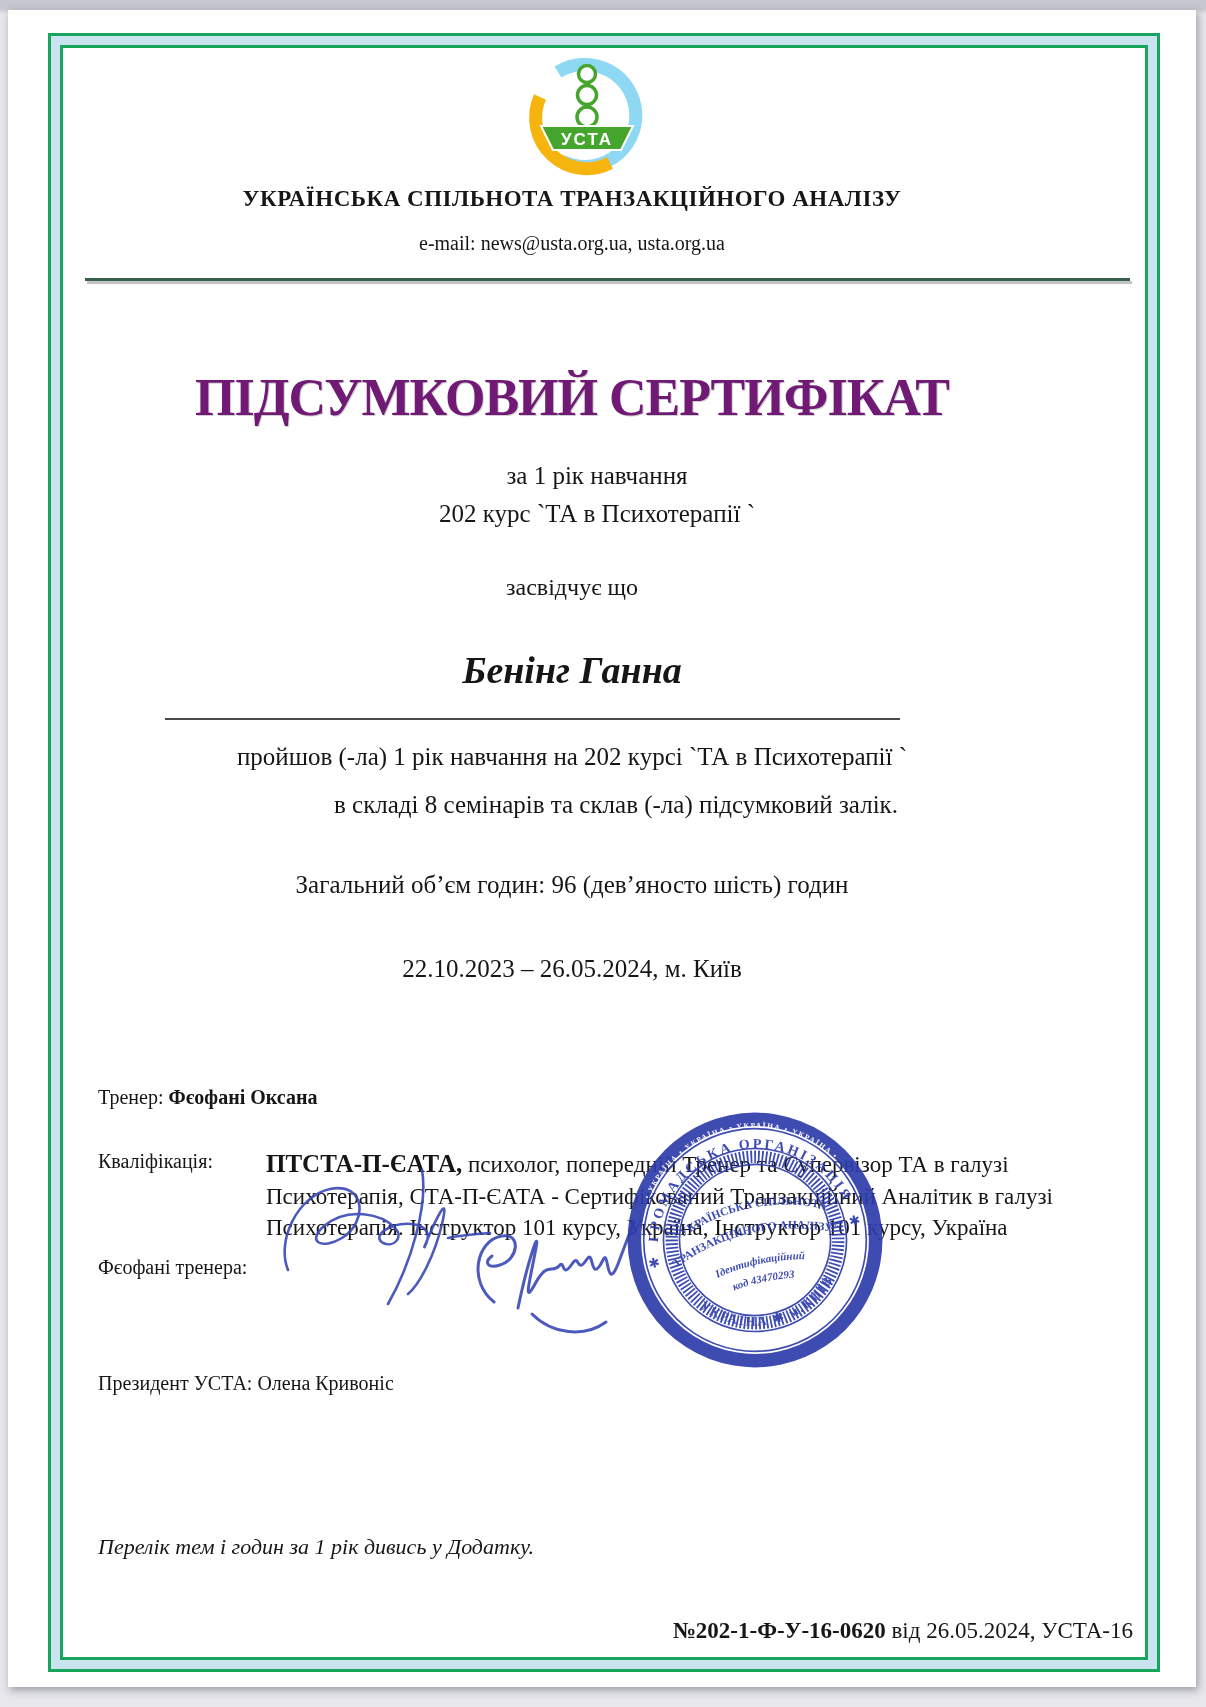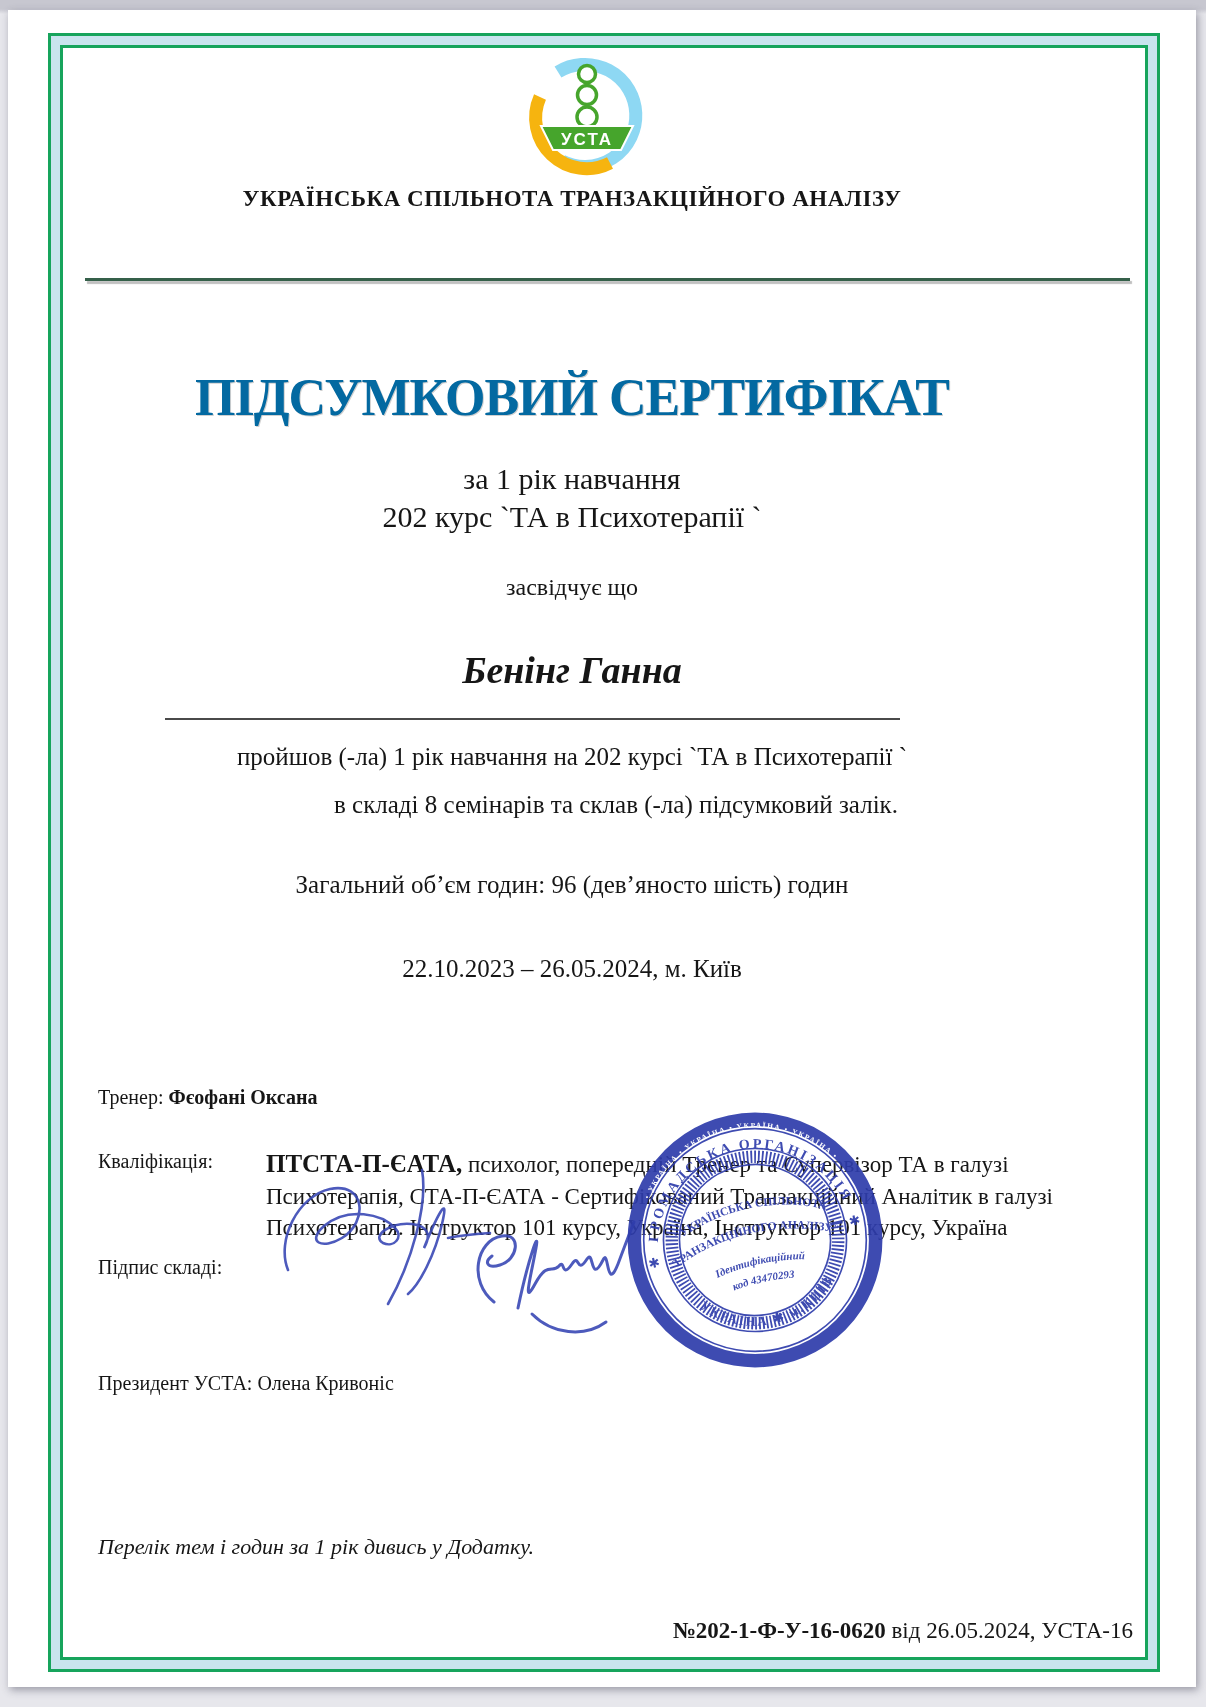--- a/index.html
+++ b/index.html
@@ -14,23 +14,23 @@
   }
   .frame-outer{position:absolute;left:40px;top:23px;width:1112px;height:1639px;
     border:3px solid #17a45c;box-sizing:border-box;}
   .frame-mid{position:absolute;inset:0;border:9px solid #c9e4ee;box-sizing:border-box;}
   .frame-inner{position:absolute;inset:0;border:3px solid #17a45c;box-sizing:border-box;}
   .abs{position:absolute;}
   .c{left:0;width:1128px;text-align:center;}
   .org-name{font-size:23px;font-weight:bold;letter-spacing:.5px;}
   .email{font-size:20px;}
   .hrule{height:3px;background:#35604a;box-shadow:2px 3px 1px rgba(140,140,140,.55);}
-  .cert-title{font-size:52px;font-weight:bold;color:#0369a1;letter-spacing:-1px;
+  .cert-title{font-size:52px;font-weight:bold;color:#701a75;letter-spacing:-1px;
     text-shadow:1px 1px 0 rgba(40,40,40,.22);}
-  .sub{font-size:30px;}
+  .sub{font-size:25px;margin-left:25px;}
   .small-center{font-size:24px;}
   .recipient{font-size:38px;font-weight:bold;font-style:italic;}
   .name-line{border-bottom:2px solid #4a4a4a;height:1px;}
   .bodyline{font-size:25px;}
   .left-text{font-size:20px;}
   .b{font-weight:bold;}
   .qual-block{font-size:23px;line-height:31.5px;width:830px;}
   .qual-bold{font-size:25px;font-weight:bold;}
   .foot{font-size:22px;font-style:italic;}
   .certnum{font-size:23px;text-align:right;}
@@ -54,20 +54,21 @@
     <svg width="130" height="128" viewBox="0 0 130 128">
       <path d="M 36 17 A 51 51 0 1 1 40 106" fill="none" stroke="#8ed8f3" stroke-width="13"></path>
       <path d="M 18 42 A 51 51 0 0 0 88 108" fill="none" stroke="#f6b40f" stroke-width="13"></path>
       <circle cx="65" cy="19" r="8.5" fill="#fff" stroke="#46a52c" stroke-width="3.5"></circle>
       <circle cx="65" cy="40" r="9.5" fill="#fff" stroke="#46a52c" stroke-width="3.5"></circle>
       <circle cx="65" cy="62" r="10" fill="#fff" stroke="#46a52c" stroke-width="3.5"></circle>
       <path d="M 19 71 L 111 71 L 99 95 L 31 95 Z" fill="#46a52c" stroke="#ffffff" stroke-width="2"></path>
       <text x="65" y="90" text-anchor="middle" font-size="17" font-weight="bold" letter-spacing="2" fill="#ffffff" style="font-family:'Liberation Sans',sans-serif">УСТА</text>
     </svg>
   </div>
+  <div class="abs c email" style="top:222px;">e-mail: news@usta.org.ua, usta.org.ua</div>
   <div class="abs hrule" style="left:77px;top:268px;width:1045px;"></div>
 
   <div class="abs c cert-title" style="top:358px;">ПІДСУМКОВИЙ СЕРТИФІКАТ</div>
   <div class="abs c sub" style="top:452px;">за 1 рік навчання</div>
   <div class="abs c sub" style="top:490px;">202 курс `ТА в Психотерапії `</div>
   <div class="abs c small-center" style="top:564px;">засвідчує що</div>
 
   <div class="abs c recipient" style="top:638px;">Бенінг Ганна</div>
   <div class="abs name-line" style="left:157px;top:707px;width:735px;"></div>
 
@@ -81,21 +82,21 @@
     <span class="b">Фєофані Оксана</span>
   </div>
 
   <div class="abs left-text" style="left:90px;top:1140px;">Кваліфікація:</div>
   <div class="abs qual-block" style="left:258px;top:1138px;">
     <div><span class="qual-bold">ПТСТА-П-ЄАТА,</span><span> психолог, попередній Тренер та  Супервізор ТА в галузі</span></div>
     <div>Психотерапія, СТА-П-ЄАТА - Сертифікований Транзакційний Аналітик в галузі</div>
     <div>Психотерапія. Інструктор 101 курсу, Україна, Інструктор 101 курсу, Україна</div>
   </div>
 
-  <div class="abs left-text" style="left:90px;top:1246px;">Підпис складі:</div>
+  <div class="abs left-text" style="left:90px;top:1246px;">Фєофані тренера:</div>
 
   <div class="abs" style="left:262px;top:1142px;width:240px;height:165px;">
     <svg width="240" height="165" viewBox="0 0 240 165">
       <g fill="none" stroke="#3a49b5" stroke-width="2.6" stroke-linecap="round" opacity=".9">
         <path d="M18 118 C 6 88, 28 44, 60 37 C 96 30, 98 70, 72 86 C 52 98, 36 90, 54 74 C 78 54, 112 62, 125 76 C 134 85, 124 96, 113 91 C 101 84, 120 70, 142 72 C 157 74, 162 82, 154 96 C 166 66, 180 38, 172 72 C 165 102, 150 132, 138 142"></path>
         <path d="M152 18 C 158 52, 142 110, 118 152"></path>
         <path d="M178 86 C 192 83, 206 82, 220 81"></path>
       </g>
     </svg>
   </div>

